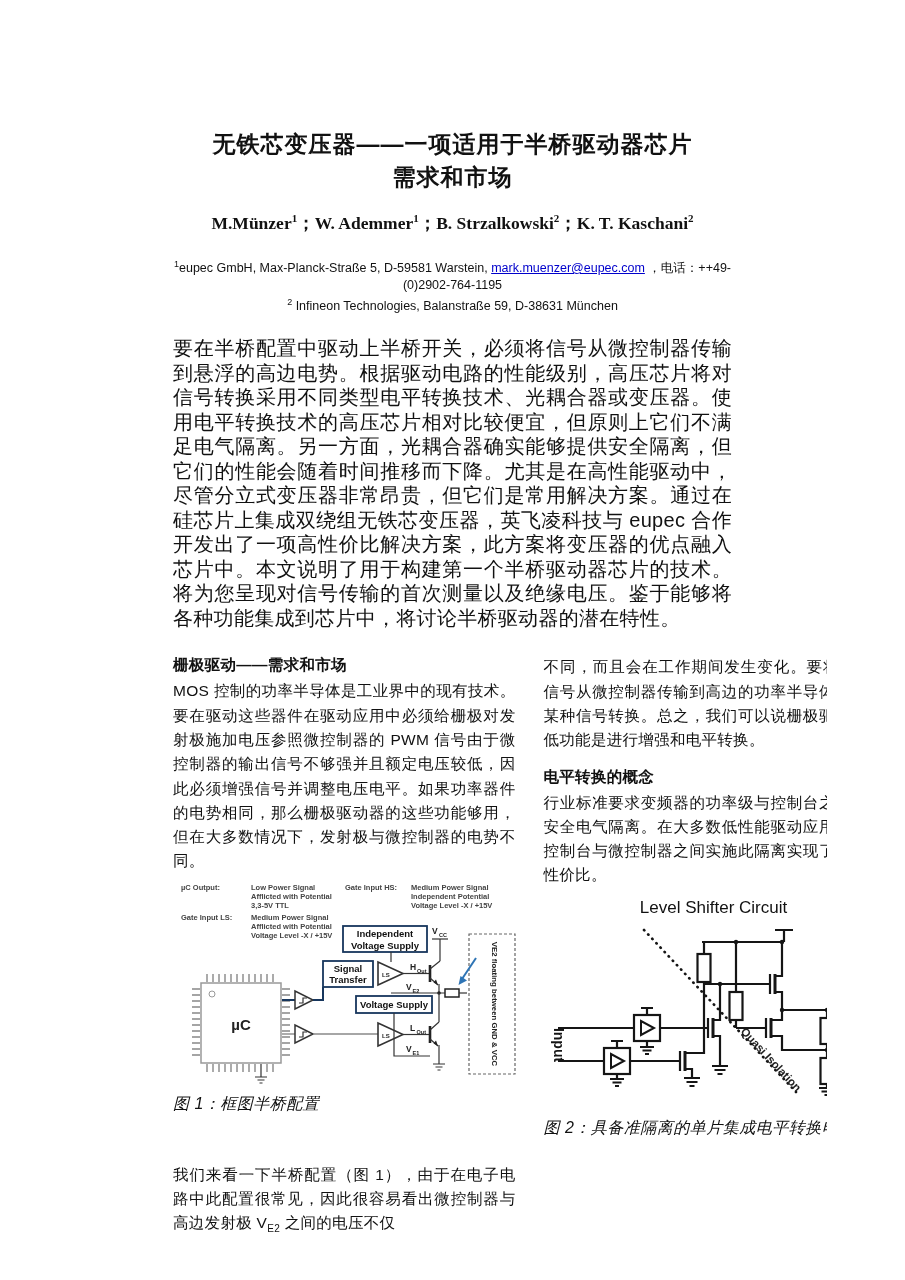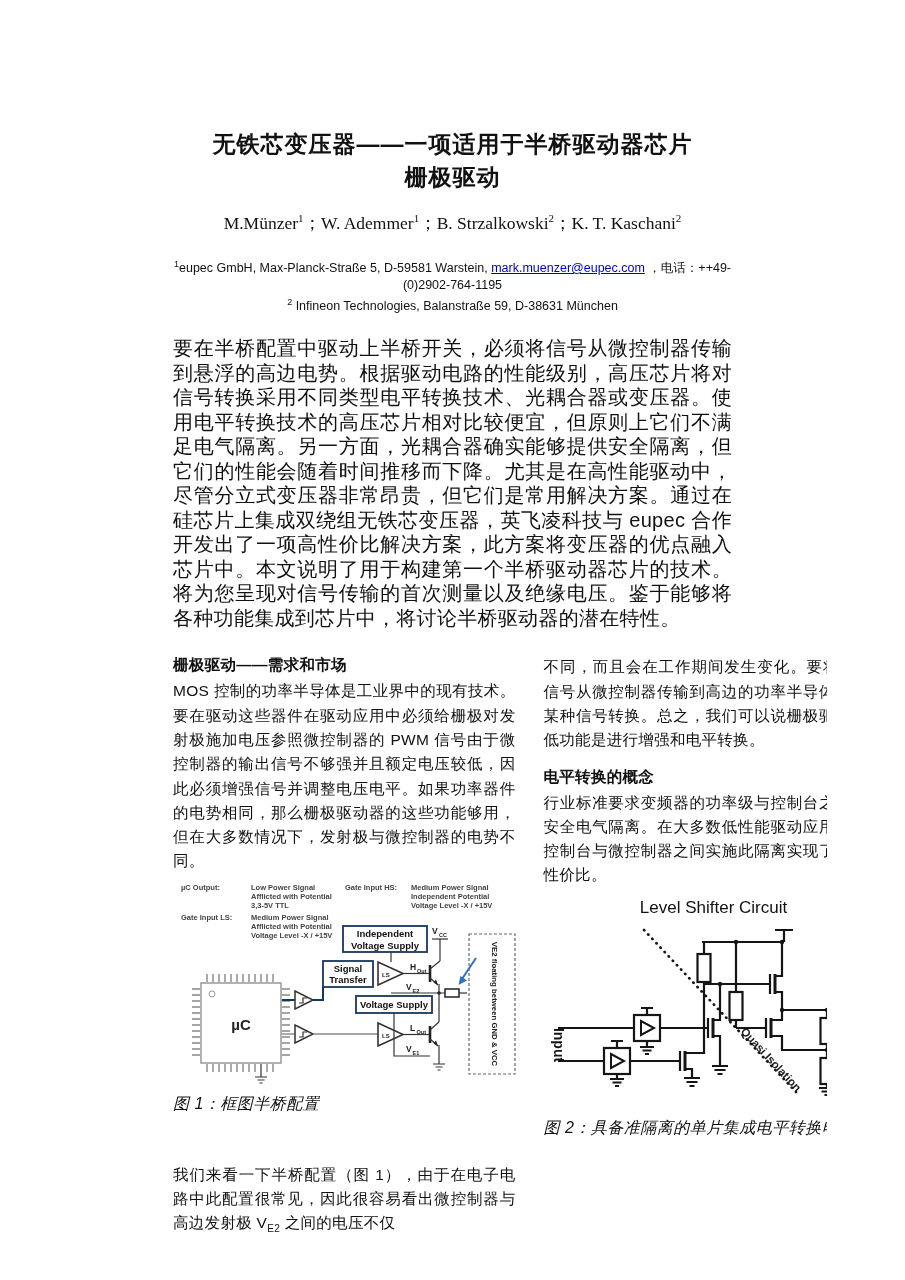--- a/index.html
+++ b/index.html
@@ -9,21 +9,21 @@
     width:749px; height:1280px; margin:0 auto; background:#fff;
     font-family:"Liberation Sans", sans-serif; color:var(--ink);
     padding:128px 95px 0 95px; overflow:hidden; position:relative;
   }
   .title{
     text-align:center; font-size:23px; font-weight:bold; line-height:33px;
     letter-spacing:1px;
   }
   .authors{
     text-align:center; font-family:"Liberation Serif", serif;
-    font-size:17.5px; font-weight:normal; margin-top:17px;
+    font-size:17.5px; font-weight:bold; margin-top:17px;
   }
   .authors sup{ font-size:11px; }
   .affils{ text-align:center; font-size:12.5px; line-height:17px; margin-top:21px; }
   .affils sup{ font-size:9px; }
   .affils a{ color:var(--link); text-decoration:underline; }
   .abstract{
     margin-top:21px; font-size:20px; line-height:24.5px;
     text-align:justify; letter-spacing:0.3px;
   }
   .cols{ display:flex; gap:28px; margin-top:25px; }
@@ -51,21 +51,21 @@
   .f2r{ fill:#fff; stroke:#151515; stroke-width:2.2; }
   .rot{ font-size:14px; font-weight:bold; fill:#151515; }
 </style>
 </head>
 <body>
 
 <div class="page">
 
   <div class="title">
     <div>无铁芯变压器——一项适用于半桥驱动器芯片</div>
-    <div>栅极驱动</div>
+    <div>需求和市场</div>
   </div>
 
   <div class="authors"><span>M.Münzer</span><sup>1</sup><span>；</span><span>W. Ademmer</span><sup>1</sup><span>；</span><span>B. Strzalkowski</span><sup>2</sup><span>；</span><span>K. T. Kaschani</span><sup>2</sup></div>
 
   <div class="affils">
     <div><sup>1</sup><span>eupec GmbH, Max-Planck-Straße 5, D-59581 Warstein, </span><a href="#">mark.muenzer@eupec.com</a><span> ，电话：++49-(0)2902-764-1195</span></div>
     <div><sup>2</sup> <span>Infineon Technologies, Balanstraße 59, D-38631 München</span></div>
   </div>
 
   <p class="abstract">要在半桥配置中驱动上半桥开关，必须将信号从微控制器传输到悬浮的高边电势。根据驱动电路的性能级别，高压芯片将对信号转换采用不同类型电平转换技术、光耦合器或变压器。使用电平转换技术的高压芯片相对比较便宜，但原则上它们不满足电气隔离。另一方面，光耦合器确实能够提供安全隔离，但它们的性能会随着时间推移而下降。尤其是在高性能驱动中，尽管分立式变压器非常昂贵，但它们是常用解决方案。通过在硅芯片上集成双绕组无铁芯变压器，英飞凌科技与 eupec 合作开发出了一项高性价比解决方案，此方案将变压器的优点融入芯片中。本文说明了用于构建第一个半桥驱动器芯片的技术。将为您呈现对信号传输的首次测量以及绝缘电压。鉴于能够将各种功能集成到芯片中，将讨论半桥驱动器的潜在特性。</p>

